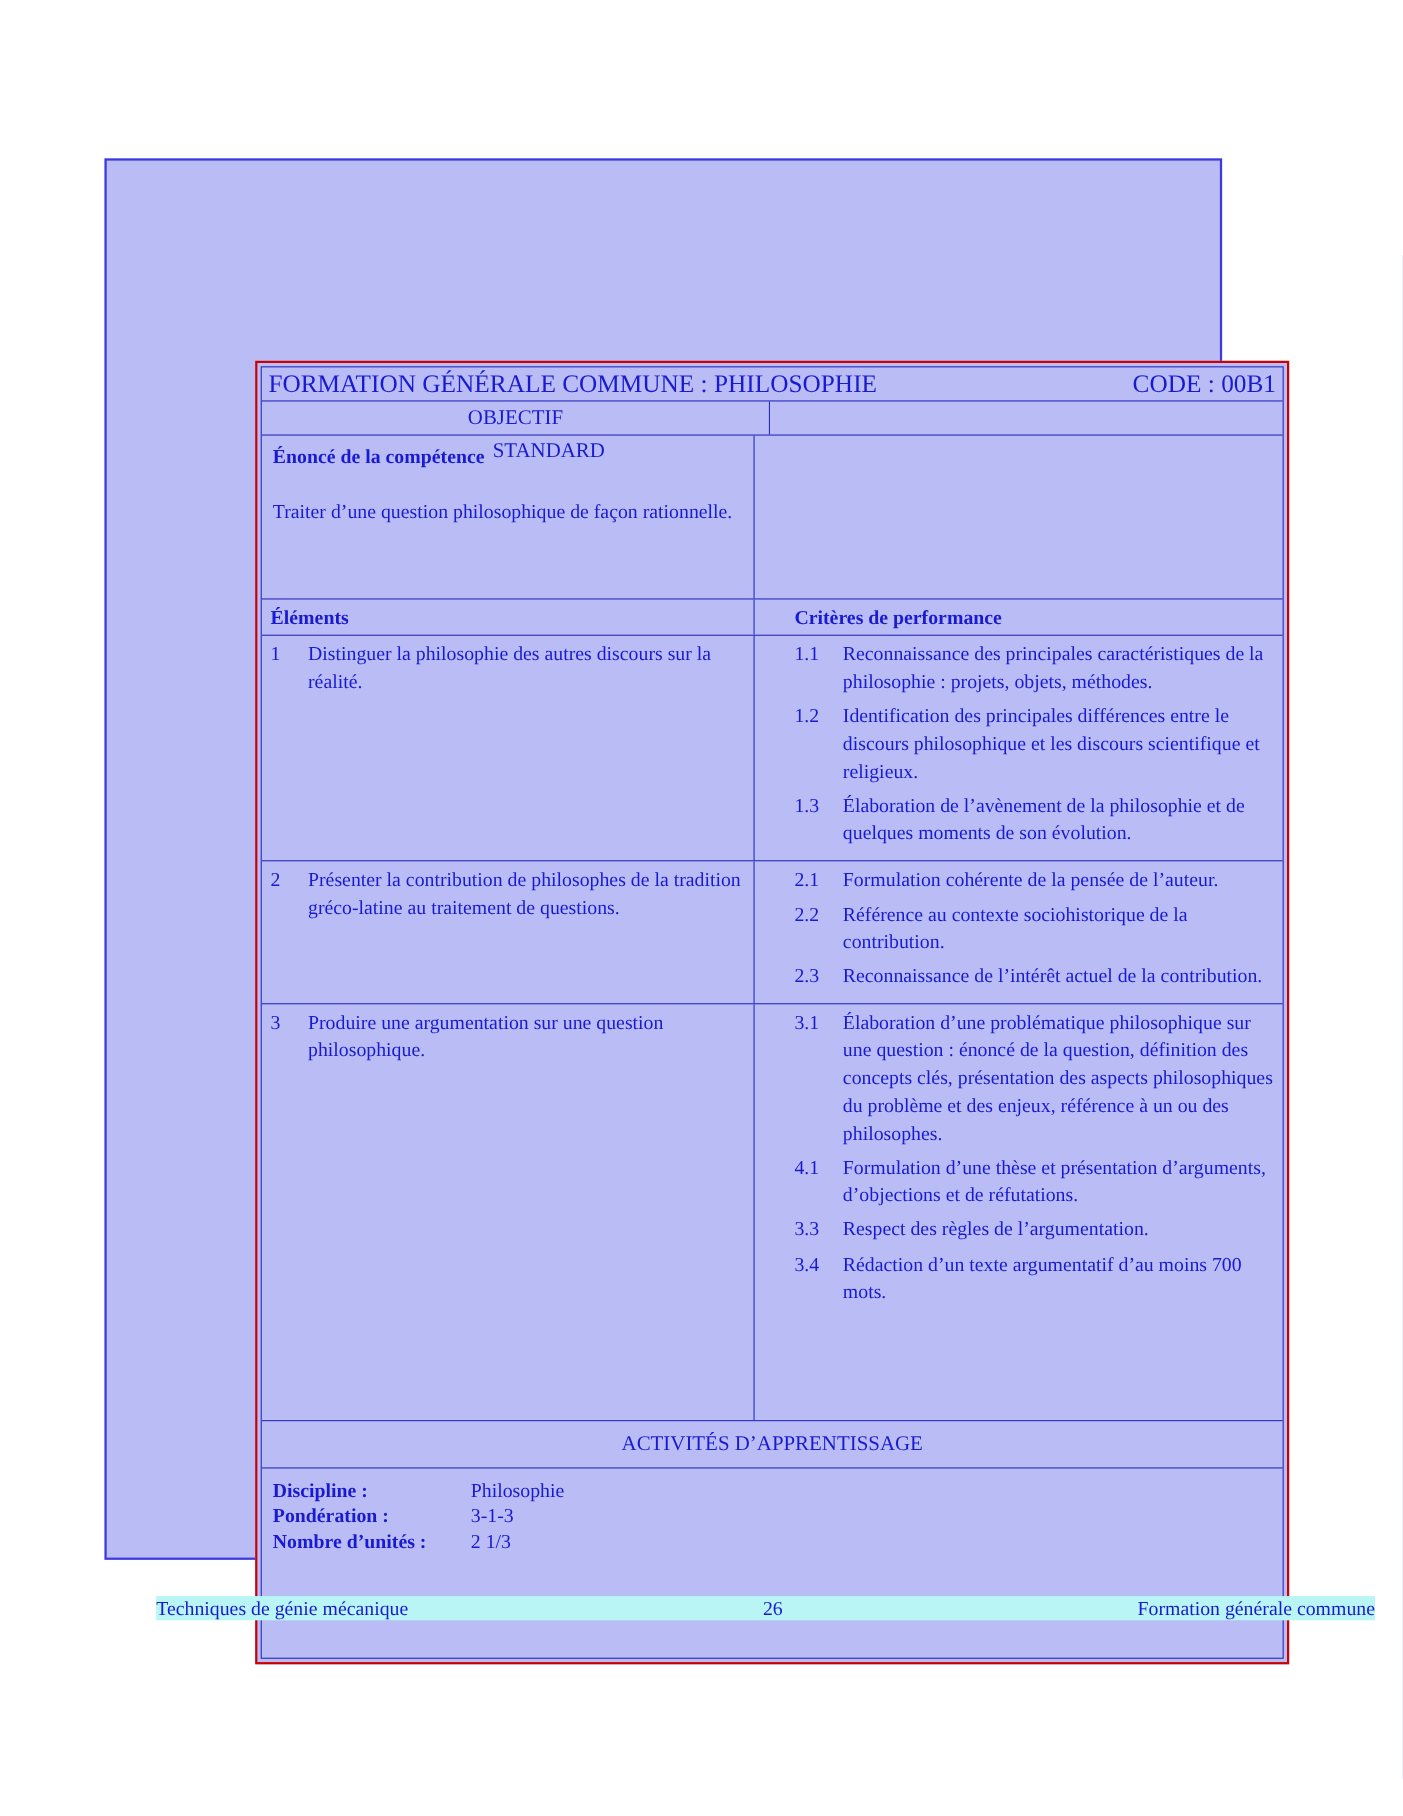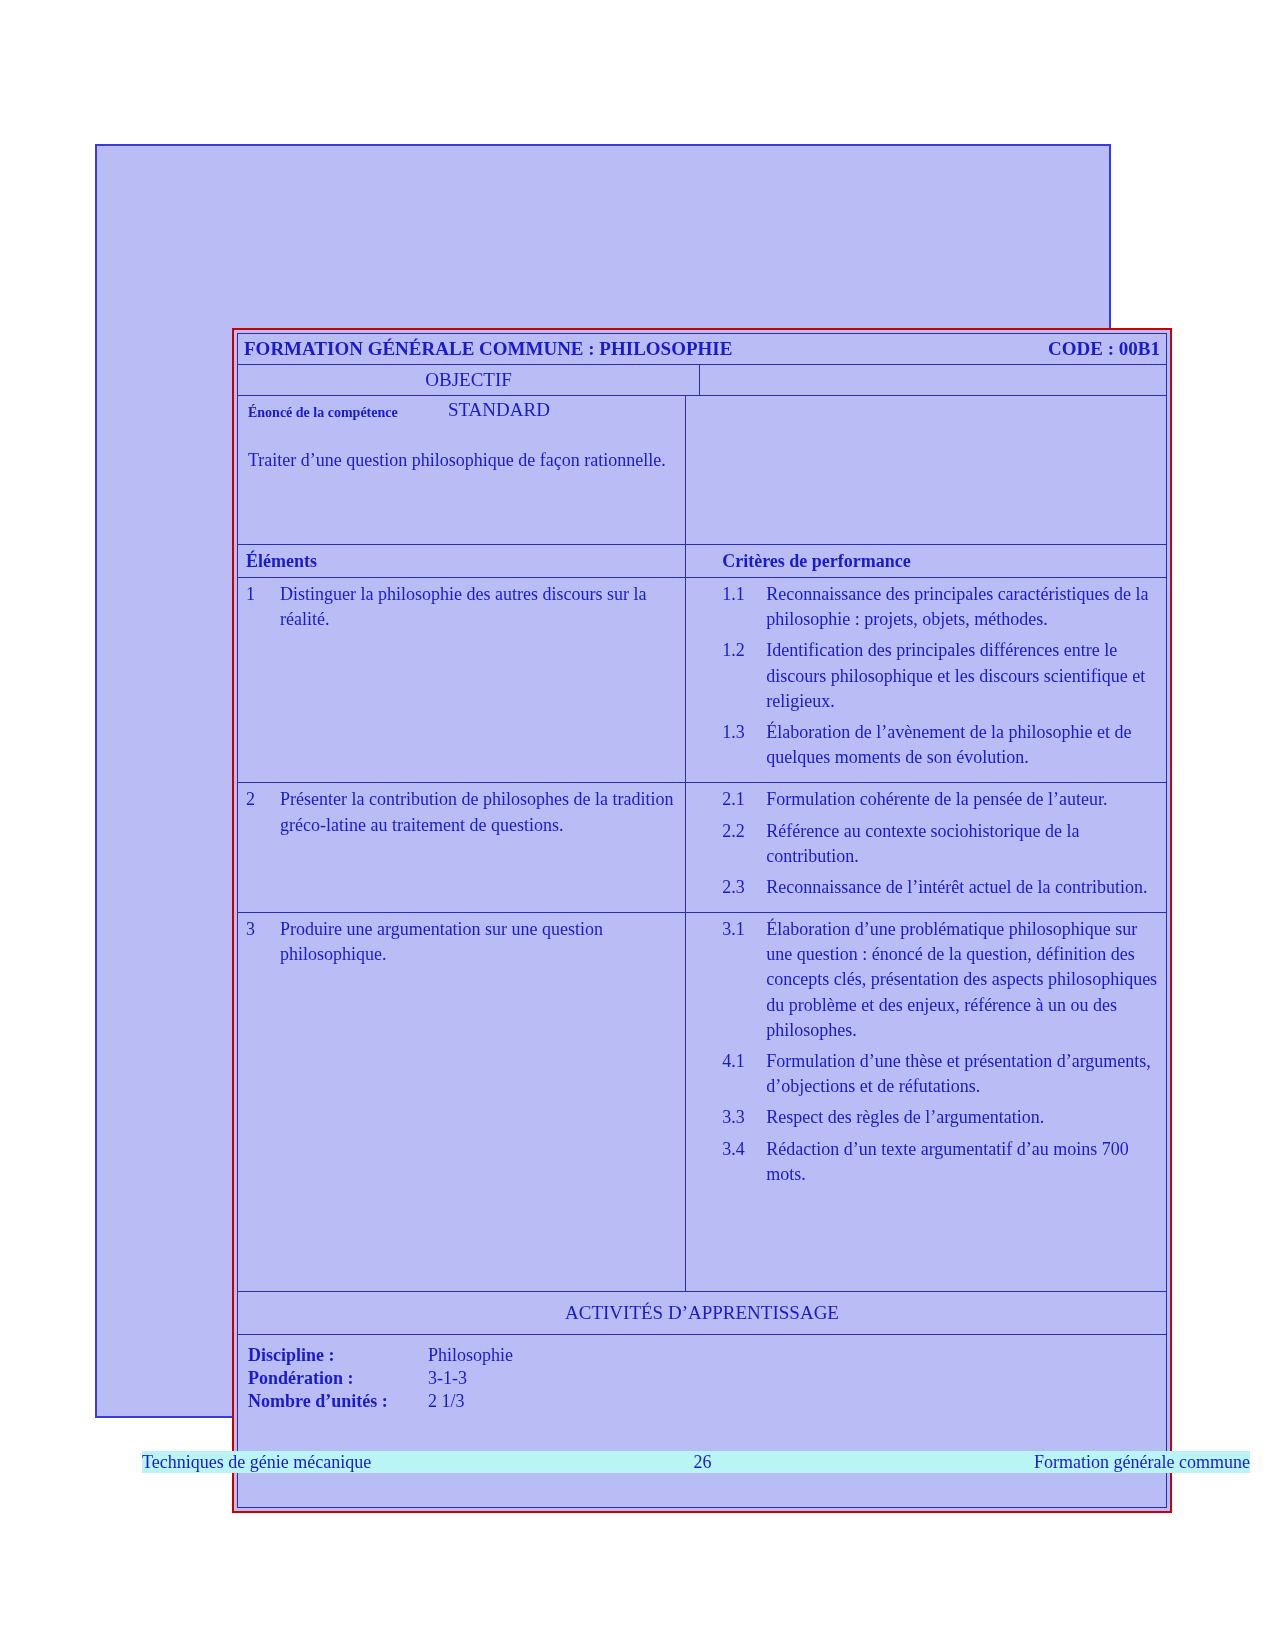--- a/index.html
+++ b/index.html
@@ -55,23 +55,22 @@
     display: flex;
     border-bottom: 1px solid #2b2bbd;
   }
   .row:last-child { border-bottom: none; }
 
   
   .header-row {
     height: 30px;
     align-items: center;
     padding: 0 6px;
-    font-size: 19px;
+    font-size: 23px;
     justify-content: space-between;
-    font-weight: bold;
   }
   .header-row .h-title { white-space: nowrap; }
   .header-row .h-code { white-space: nowrap; }
 
   
   .coltitles {
     height: 30px;
     flex-direction: column;
   }
   .coltitles .cell {
@@ -90,21 +89,21 @@
     border-right: 1px solid #2b2bbd;
   }
   .col-right {
     width: 50.2%;
     margin-left: 28px;
   }
 
   
   .comp-row { min-height: 148px; }
   .stmt-title {
-    font-size: 14px;
+    font-size: 18px;
     font-weight: bold;
     margin: 5px 0 0 2px;
   }
   .stmt-text {
     font-size: 18px;
     margin: 28px 0 0 2px;
     max-width: 420px;
     line-height: 1.33;
   }
 

